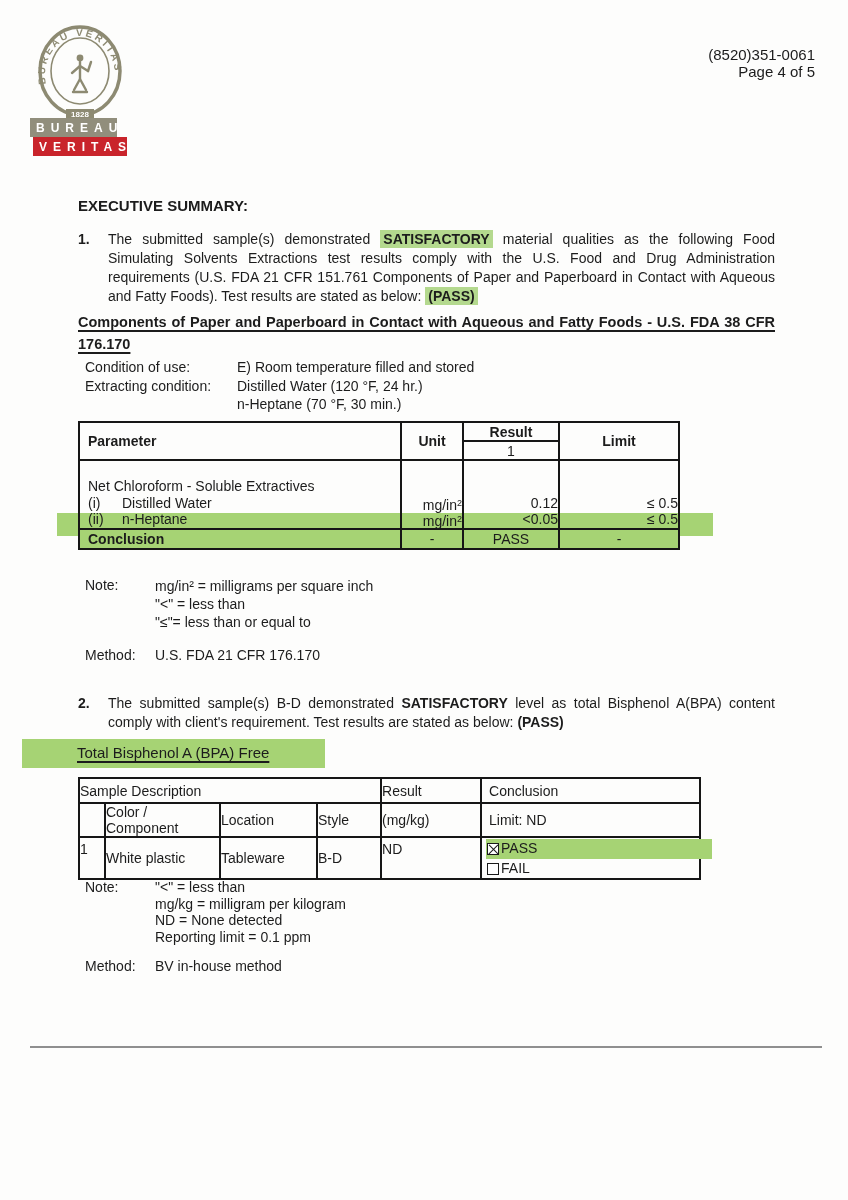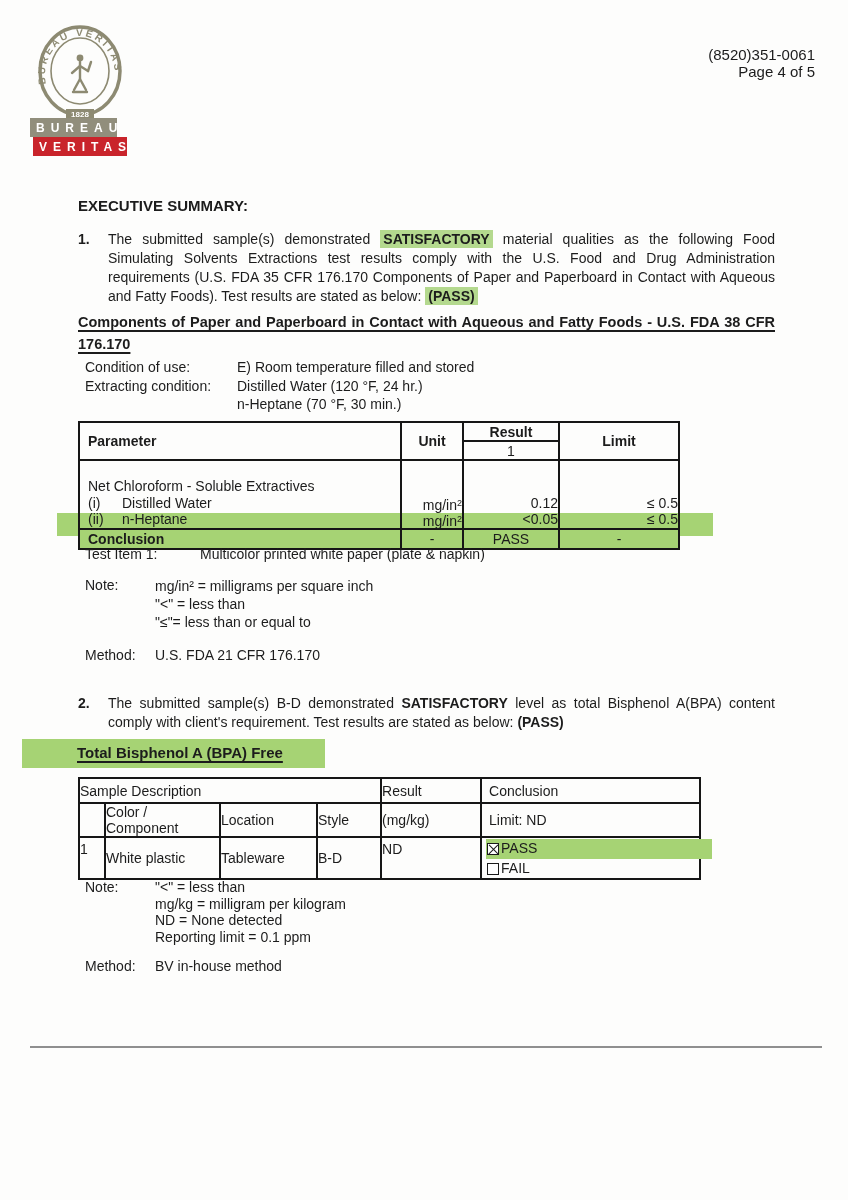--- a/index.html
+++ b/index.html
@@ -65,21 +65,21 @@
   .t2 td.topal{vertical-align:top;padding-top:3px;}
   .concl-cell{position:relative;text-align:left;padding-left:5px;vertical-align:top;}
   .cl{position:relative;height:20px;line-height:20px;z-index:1;}
   .pass-band{position:absolute;left:4px;top:1px;width:226px;height:20px;background:var(--band-green);z-index:0;}
   .cb{display:inline-block;width:12px;height:12px;border:1.5px solid #1a1a1a;position:relative;vertical-align:-2px;margin-right:2px;background:#fff;}
   .cb-x::before,.cb-x::after{content:"";position:absolute;left:-1px;top:4.5px;width:13px;height:1.4px;background:#1a1a1a;}
   .cb-x::before{transform:rotate(45deg);}
   .cb-x::after{transform:rotate(-45deg);}
 
   .bpa-band{position:absolute;left:22px;top:739px;width:303px;height:29px;background:var(--band-green);}
-  .bpa-heading{position:absolute;left:77px;top:744px;font-weight:bold;font-size:15px;text-decoration:underline;text-decoration-thickness:1.5px;text-underline-offset:3px;}
+  .bpa-heading{position:absolute;left:77px;top:744px;font-weight:normal;font-size:15px;text-decoration:underline;text-decoration-thickness:1.5px;text-underline-offset:3px;}
 
   .bottom-rule{position:absolute;left:30px;top:1046px;width:792px;height:2px;background:var(--rule-gray);}
   sup{font-size:9px;vertical-align:4px;}
 </style>
 </head>
 <body>
 
 <div class="page">
 
   <div class="logo">
@@ -110,21 +110,21 @@
     <div>Page 4 of 5</div>
   </div>
 
   <div class="abs b" style="left:78px;top:197px;font-size:15px;">EXECUTIVE SUMMARY:</div>
 
   <div class="abs para" style="left:78px;top:230px;width:697px;">
     <div class="pnum">1.</div>
     <div class="pbody">
       <div class="jl"><span>The submitted sample(s) demonstrated</span> <span class="hl">SATISFACTORY</span> <span>material qualities as the following Food</span></div>
       <div class="jl">Simulating Solvents Extractions test results comply with the U.S. Food and Drug Administration</div>
-      <div class="jl">requirements (U.S. FDA 35 CFR 176.170 Components of Paper and Paperboard in Contact with Aqueous</div>
+      <div class="jl">requirements (U.S. FDA 21 CFR 151.761 Components of Paper and Paperboard in Contact with Aqueous</div>
       <div><span>and Fatty Foods). Test results are stated as below:</span> <span class="hl">(PASS)</span></div>
     </div>
   </div>
 
   <div class="abs" style="left:78px;top:311px;width:697px;">
     <div class="sec-heading jl">Components of Paper and Paperboard in Contact with Aqueous and Fatty Foods - U.S. FDA 38 CFR</div>
     <div class="sec-heading">176.170</div>
   </div>
 
   <div class="abs cond-grid" style="left:85px;top:358px;">
@@ -179,24 +179,20 @@
     </tr>
     <tr class="concl">
       <td class="param b">Conclusion</td>
       <td>-</td>
       <td>PASS</td>
       <td>-</td>
     </tr>
   </tbody>
     </table>
 
-  <div class="abs kv kv2" style="left:85px;top:546px;">
-    <div class="k">Test Item 1:</div>
-    <div>Multicolor printed white paper (plate &amp; napkin)</div>
-  </div>
 
   <div class="abs kv" style="left:85px;top:577px;">
     <div class="k">Note:</div>
     <div class="note-lines" style="line-height:18px;">
       <div>mg/in² = milligrams per square inch</div>
       <div>"&lt;" = less than</div>
       <div>"≤"= less than or equal to</div>
     </div>
   </div>
 

